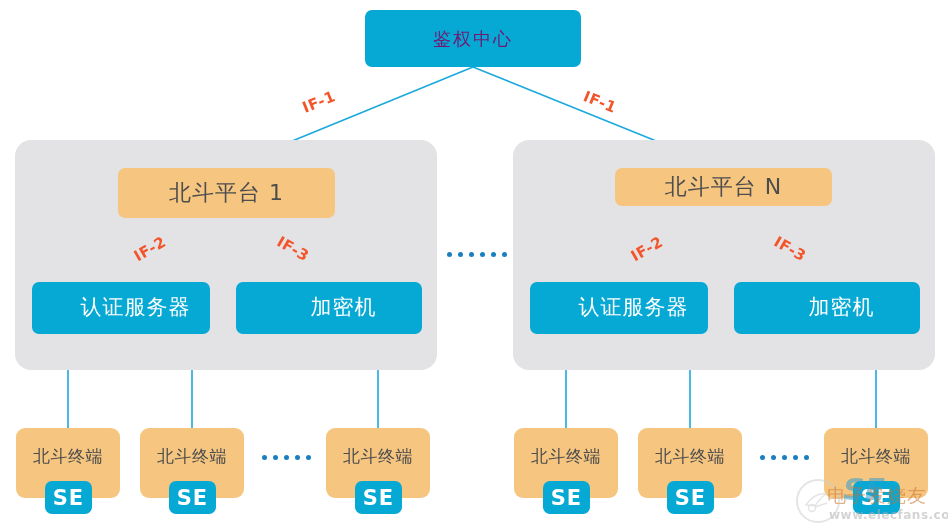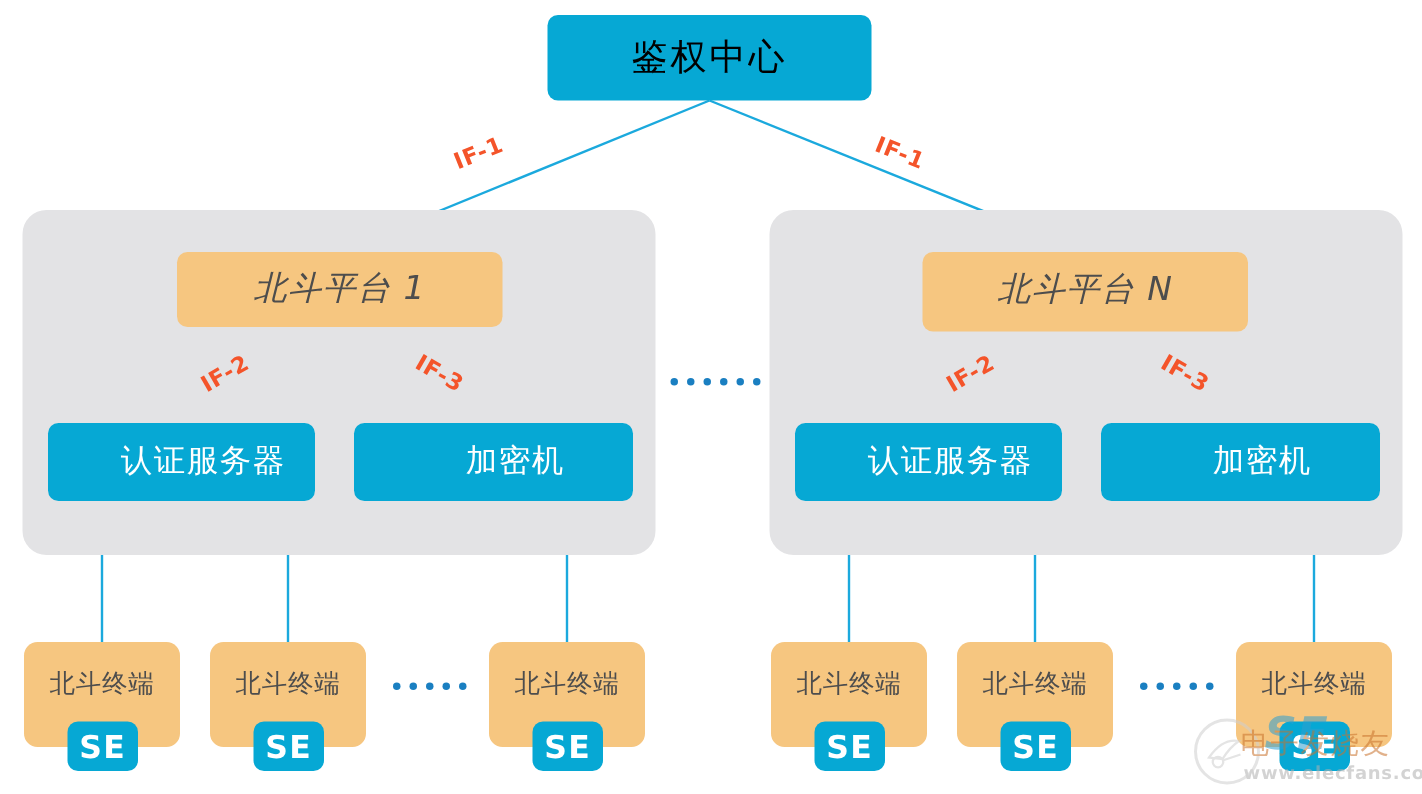--- a/index.html
+++ b/index.html
@@ -40,34 +40,33 @@
   
   .panel {
     position: absolute;
     background: #e3e3e5;
     border-radius: 16px;
   }
 
   
   .node-root {
     background: #06a8d4;
-    color: #000000;
-    border-radius: 7px;
-    font-size: 24px;
+    color: #701a75;
+    border-radius: 7px;
+    font-size: 18px;
     letter-spacing: 2px;
   }
 
   
   .node-platform {
     background: #f6c680;
     color: #4d4d4d;
     border-radius: 7px;
     font-size: 22px;
     letter-spacing: 1px;
-    font-style: italic;
   }
 
   
   .node-service {
     background: #06a8d4;
     color: #ffffff;
     border-radius: 7px;
     font-size: 21px;
     letter-spacing: 1px;
     padding-left: 29px;
@@ -216,21 +215,21 @@
 
   <div class="ellipsis" style="left:447px; top:252px;">
     <i></i>
       <i></i>
       <i></i>
       <i></i>
       <i></i>
       <i></i>
   </div>
 
-  <div class="node node-platform" style="left:615px; top:168px; width:217px; height:53px;">北斗平台 N</div>
+  <div class="node node-platform" style="left:615px; top:168px; width:217px; height:38px;">北斗平台 N</div>
 
   <div class="edge-label" style="left:630px; top:240px; transform:rotate(-30deg);">IF-2</div>
   <div class="edge-label" style="left:773px; top:240px; transform:rotate(30deg);">IF-3</div>
 
   <div class="node node-service" style="left:530px; top:282px; width:178px; height:52px;">认证服务器</div>
   <div class="node node-service" style="left:734px; top:282px; width:186px; height:52px;">加密机</div>
 
   <div class="node node-terminal" style="left:514px; top:428px; width:104px; height:70px;">北斗终端</div>
   <div class="se-badge" style="left:543px; top:481px; width:47px; height:33px;">SE</div>
 

